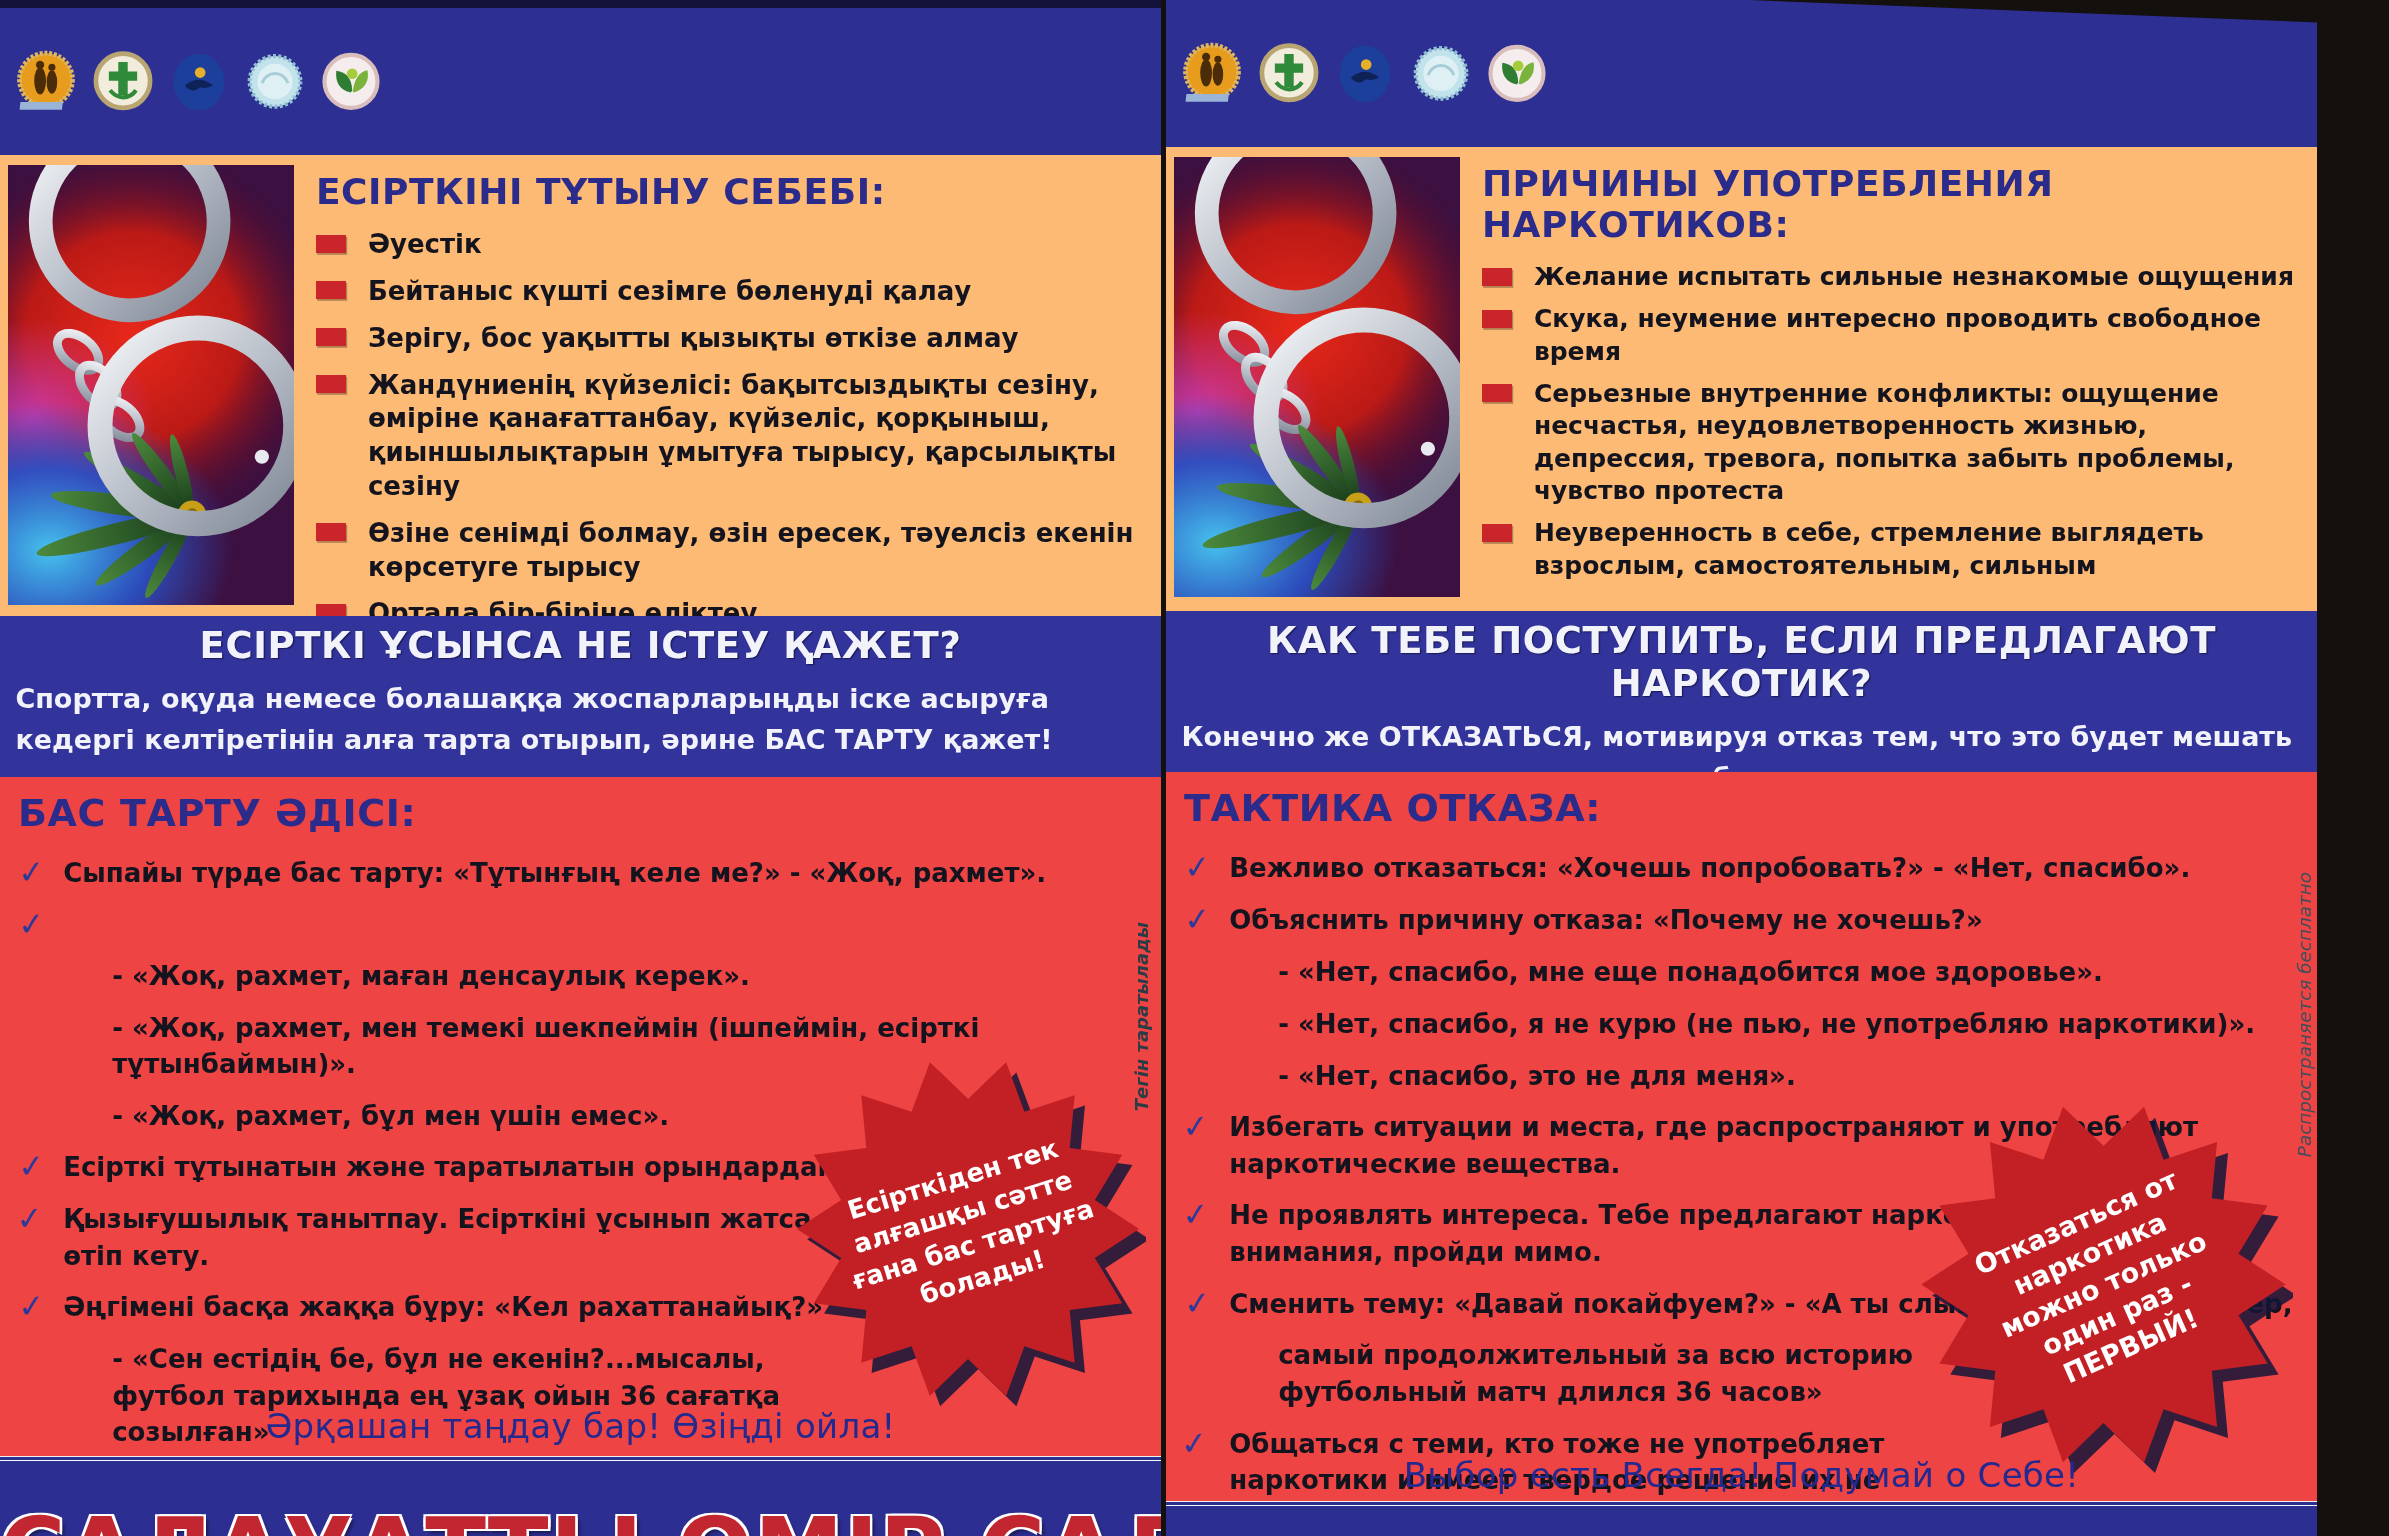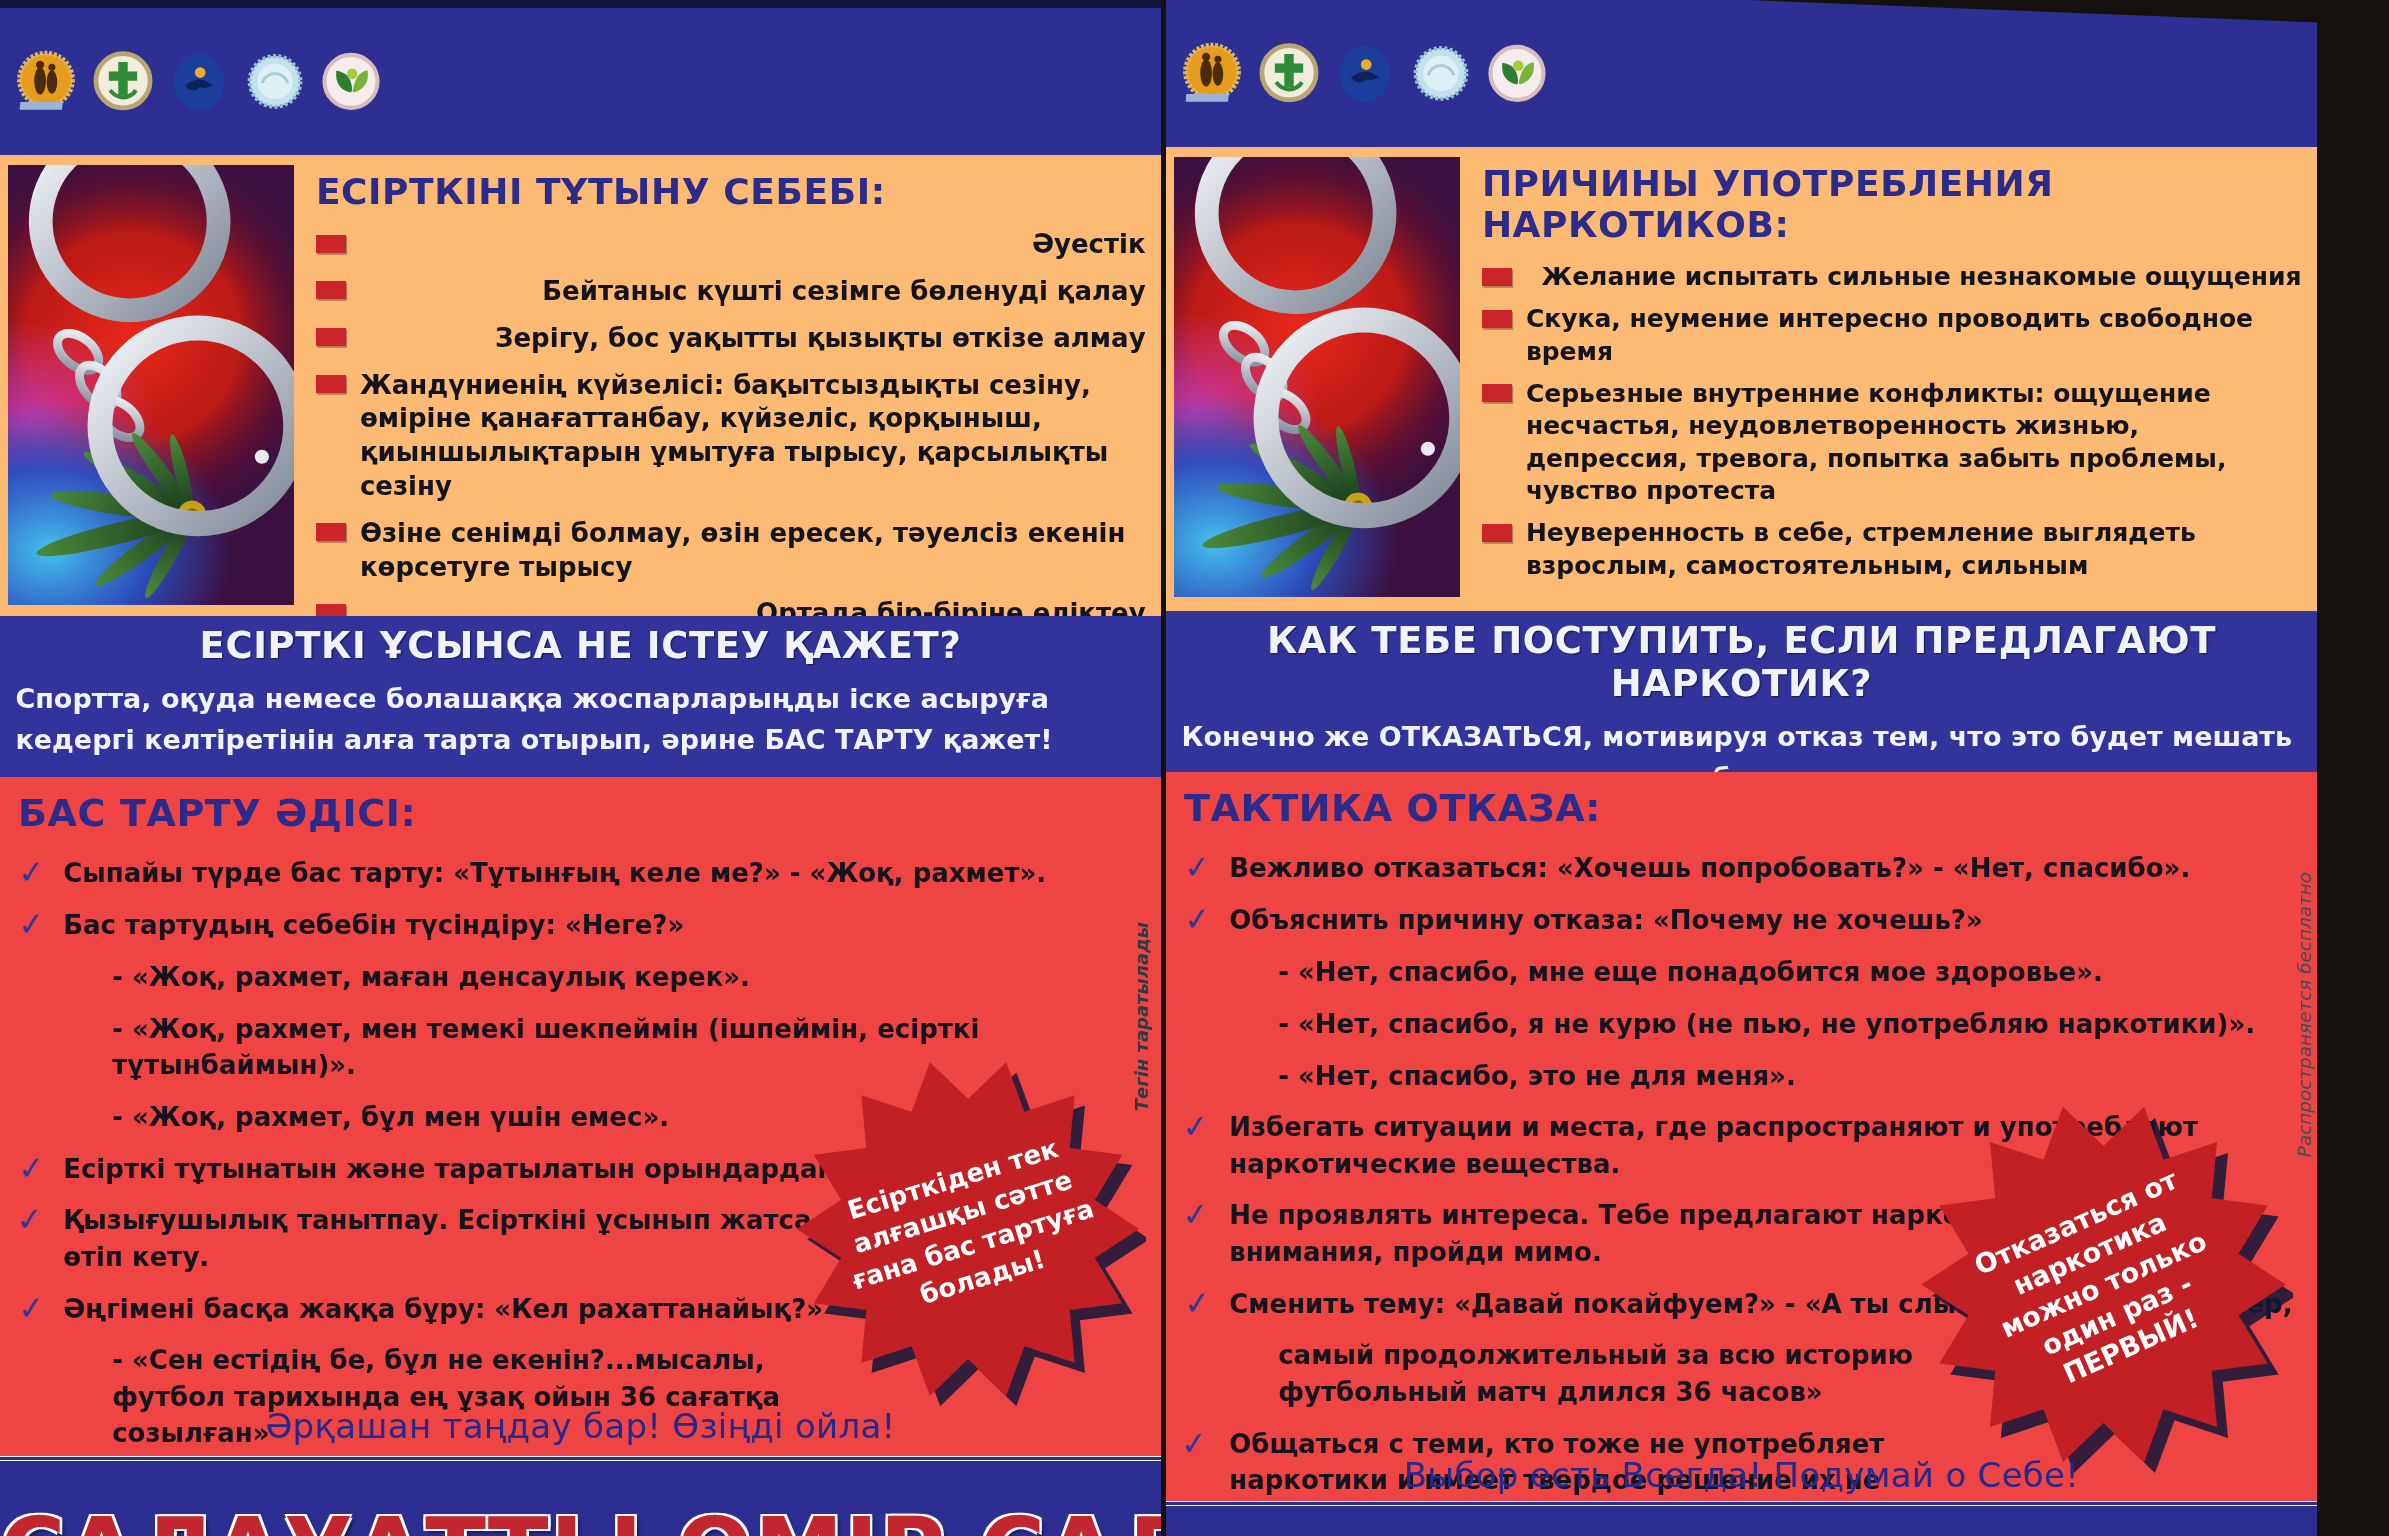--- a/index.html
+++ b/index.html
@@ -23,21 +23,21 @@
 
   
   .band-top { display:flex; overflow:hidden; flex:0 0 auto; background:#fdba74; }
   .leaflet.left  .band-top { height:461px; }
   .leaflet.right .band-top { height:464px; }
   .art { flex:0 0 286px; margin:9.5px 3.6px 0 8.3px; height:440px; background:#3c1040; }
   .art svg { width:100%; height:100%; display:block; }
   .reasons { flex:1; min-width:0; padding:12px 15.4px 0 18px; }
   .r-title { color:#2a2b8a; font-weight:bold; font-size:36px; letter-spacing:0.6px; margin:3.6px 0 16.6px; }
   .r-list { list-style:none; }
-  .r-item { display:flex; gap:14px; margin-bottom:13px;justify-content:space-between; }
+  .r-item { display:flex; gap:22px; margin-bottom:13px; }
   .sq { flex:0 0 30px; height:18px; background:#c9252b; margin-top:6.5px; box-shadow:1.2px 1.8px 0 rgba(40,20,20,.35); }
   .r-text { font-weight:bold; font-size:26px; line-height:1.3; color:#14141f; }
   .leaflet.right .r-text { font-size:25px; }
   .leaflet.right .r-item { margin-bottom:9.5px; }
 
   
   .band-offer { background:#32339b; color:#f2f3fa; padding:7.1px 15.4px 0 15.4px; overflow:hidden; flex:0 0 auto; }
   .leaflet .band-offer { height:161px; }
   .o-title { font-weight:bold; font-size:37px; text-align:center; letter-spacing:0.6px; margin:1px 0 12px; text-shadow:1.2px 1.2px 1.2px rgba(5,5,30,.55); }
   .o-body { font-weight:bold; font-size:27px; line-height:1.5; text-align:left; }
@@ -238,21 +238,20 @@
 
     <div class="band-method">
       <div class="m-title">БАС ТАРТУ ӘДІСІ:</div>
       <ul class="m-list">
         <li class="m-item" data-marker="check">
             <span class="chk"></span>
             <span class="m-text">Сыпайы түрде бас тарту: «Тұтынғың келе ме?» - «Жоқ, рахмет».</span>
           </li>
           <li class="m-item" data-marker="check">
             <span class="chk"></span>
-            <span class="m-text">Бас тартудың себебін түсіндіру: «Неге?»</span>
           </li>
           <li class="m-item" data-marker="dash">
             <span class="chk"></span>
             <span class="m-text">- «Жоқ, рахмет, маған денсаулық керек».</span>
           </li>
           <li class="m-item" data-marker="dash">
             <span class="chk"></span>
             <span class="m-text">- «Жоқ, рахмет, мен темекі шекпеймін (ішпеймін, есірткі тұтынбаймын)».</span>
           </li>
           <li class="m-item" data-marker="dash">

